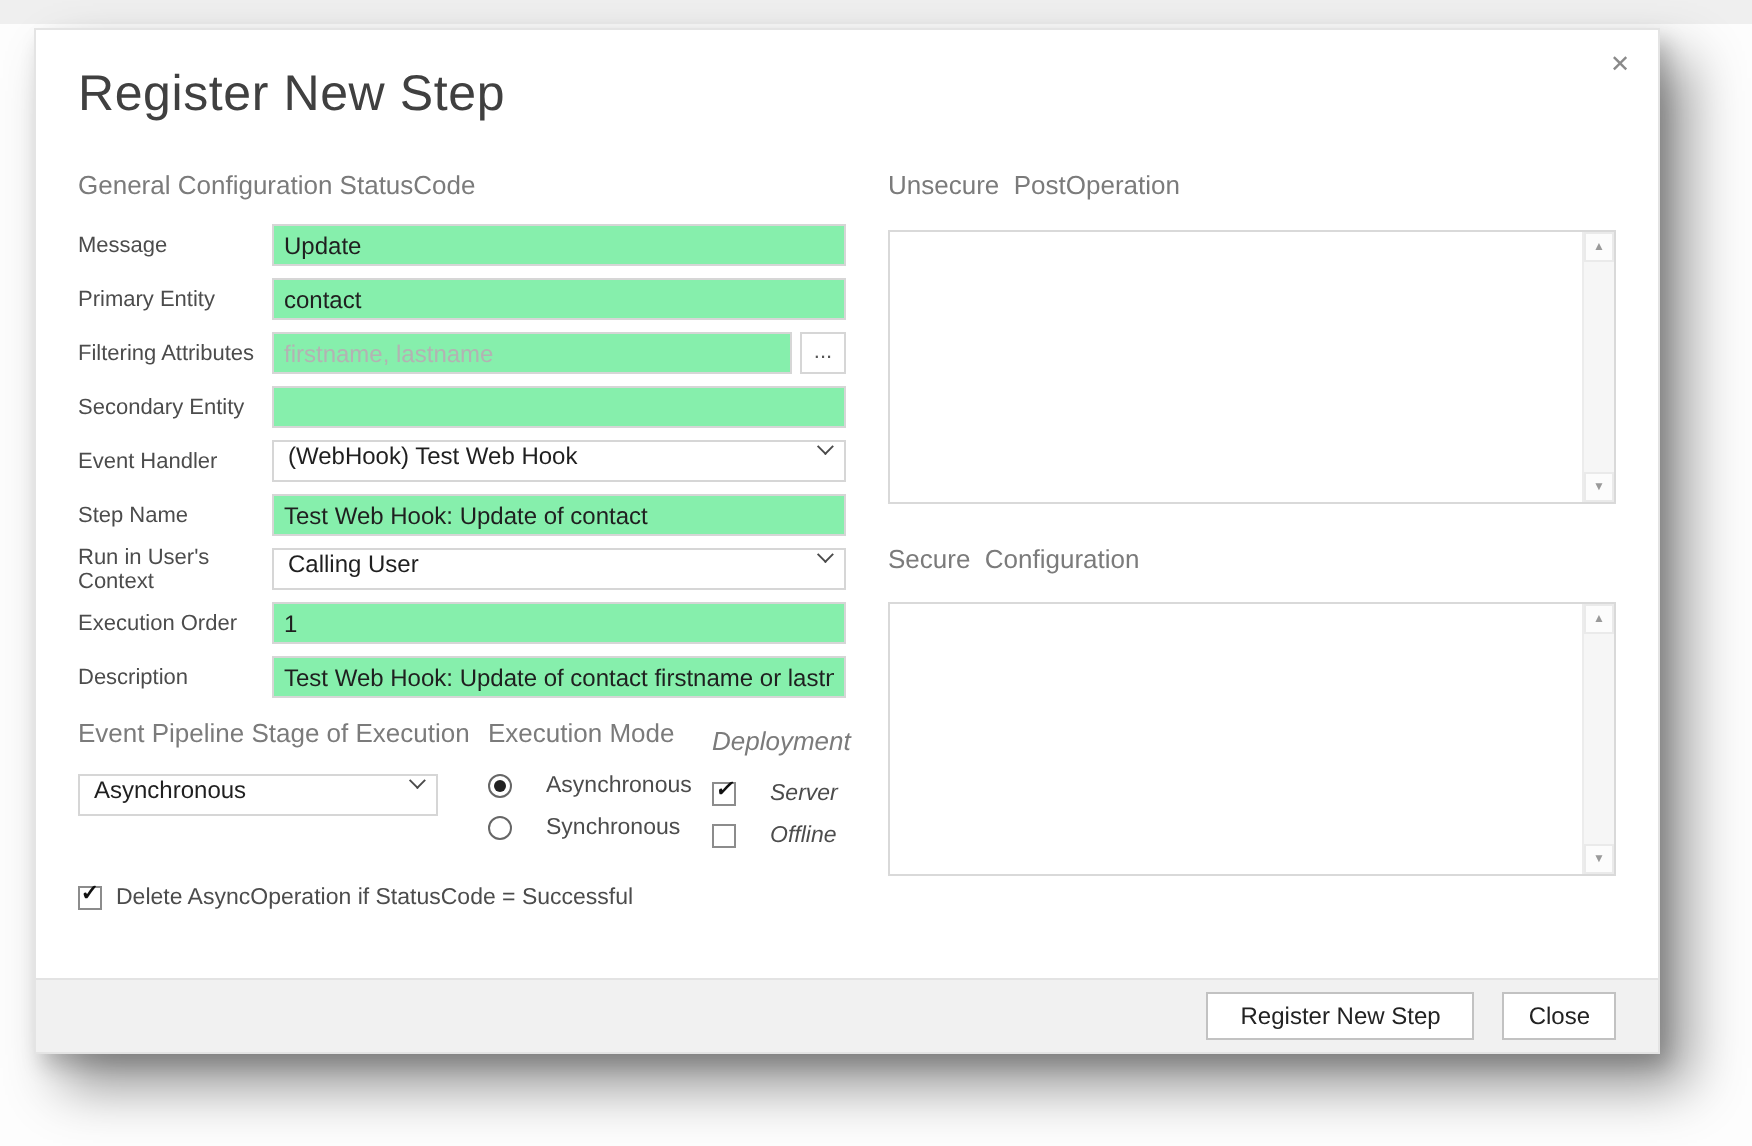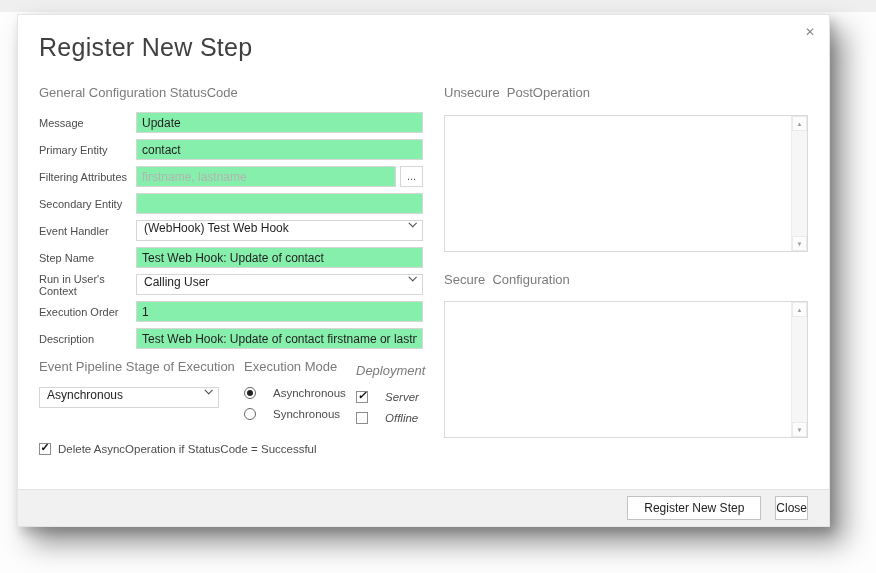--- a/index.html
+++ b/index.html
@@ -64,21 +64,21 @@
     background:#f6f6f6; border-left:1px solid #ececec; }
   .scroll-btn { height:15px; display:flex; align-items:center; justify-content:center;
     background:#fcfcfc; border:1px solid #eaeaea; color:#9a9a9a; font-size:6px; cursor:pointer; }
   .scroll-track { flex:1; }
 
   
   .footer { position:absolute; left:0; right:0; bottom:0; height:37px; background:#f1f1f1;
     border-top:1px solid #e3e3e3; display:flex; align-items:center; justify-content:flex-end;
     gap:14px; padding-right:21px; }
   .btn { height:24px; background:#fff; border:1px solid #c2c2c2; color:#222;
-    font:12px "Liberation Sans", sans-serif; padding:0 0; cursor:pointer; }
+    font:12px "Liberation Sans", sans-serif; padding:0 12px; cursor:pointer; }
   .btn.primary { padding:0 16px; }
 </style>
 </head>
 <body>
 
 <div class="top-strip"></div>
 
 <div class="dialog">
 
   <span class="close-x">✕</span>

